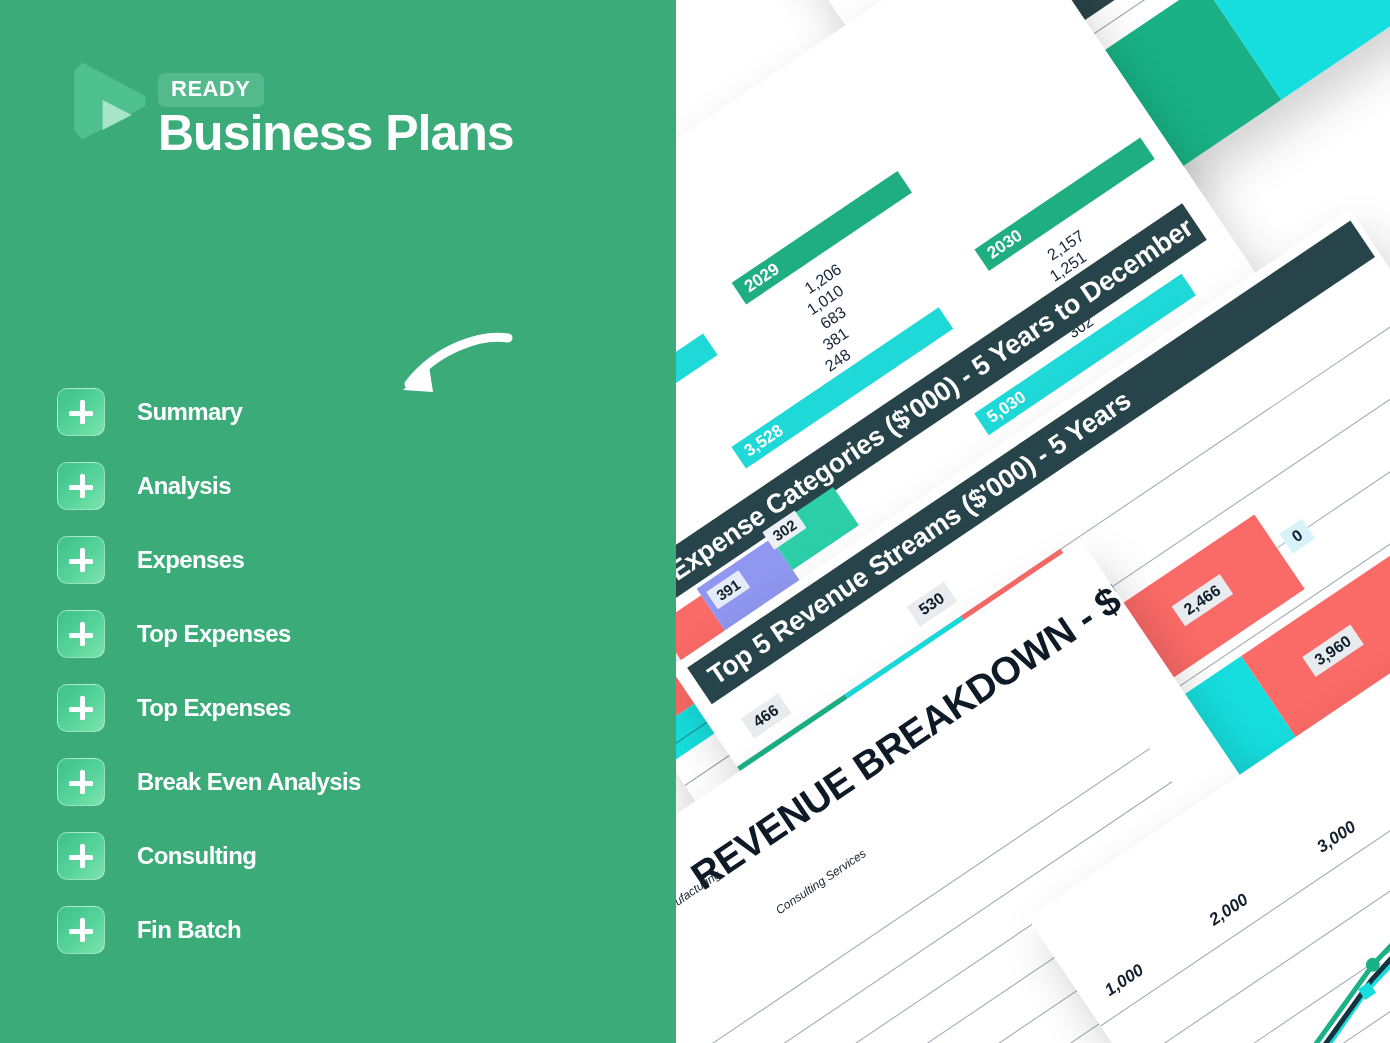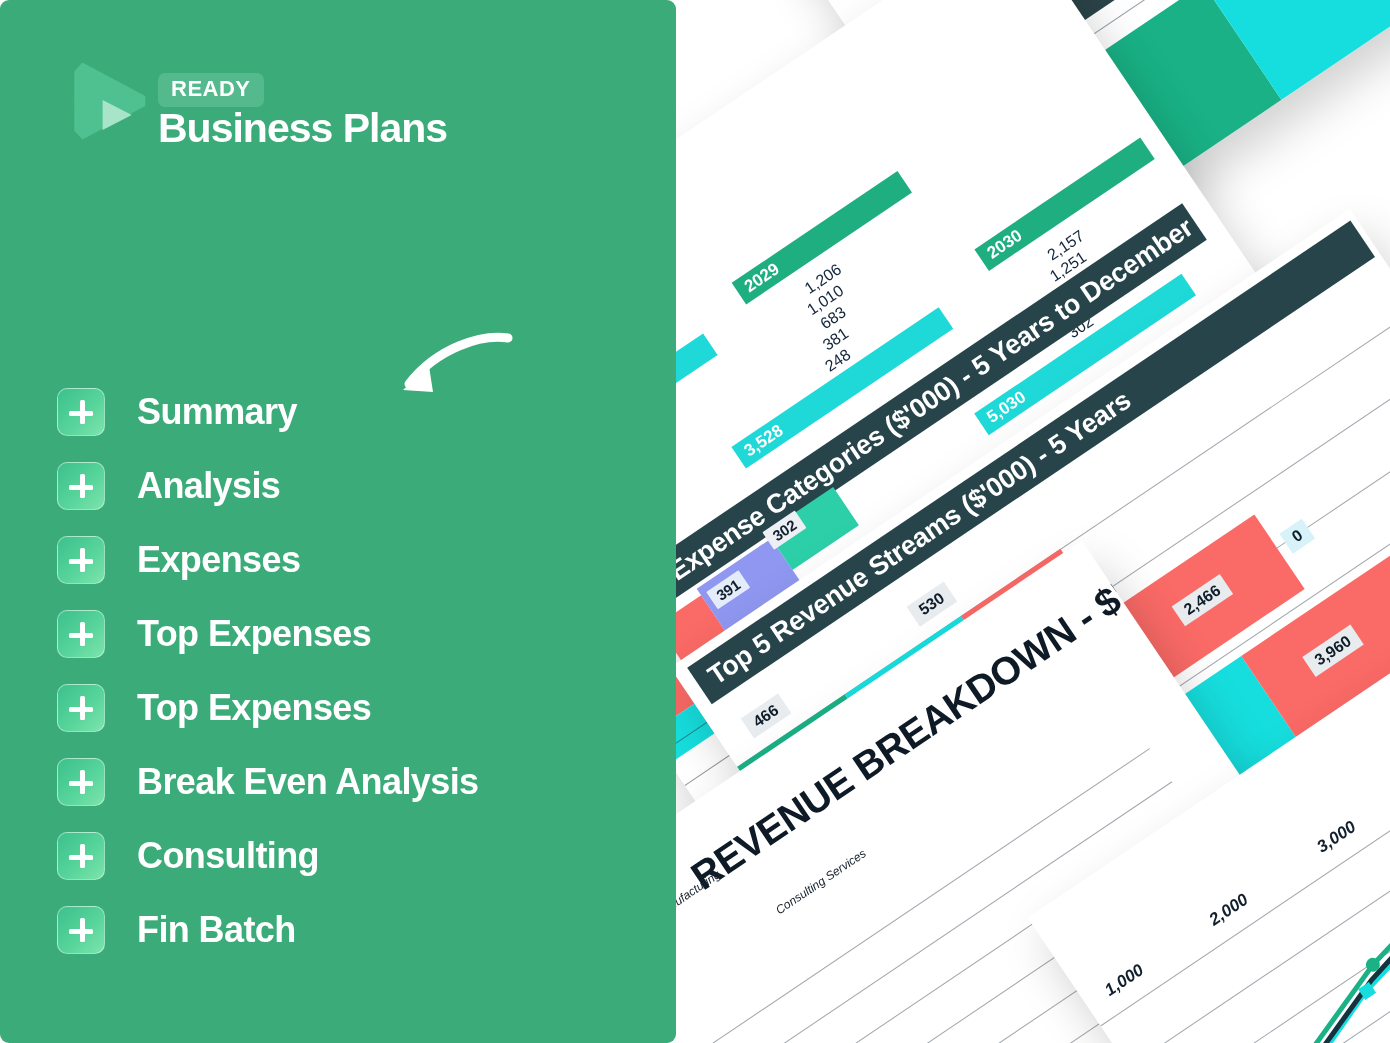--- a/index.html
+++ b/index.html
@@ -6,21 +6,21 @@
   html,body { width:1390px; height:1043px; overflow:hidden; }
   body {
     font-family:"Liberation Sans", sans-serif;
     background:#ffffff;
     position:relative;
   }
 
   
   #left-panel{
     position:absolute; left:0; top:0; width:676px; height:1043px;
-    background:#3aab79; z-index:30; overflow:hidden;border-radius:9px;
+    background:#3aab79; z-index:30; overflow:hidden;
   }
 
   
   #logo-row{ position:absolute; left:70px; top:57px; width:420px; height:92px; }
   #logo-mark{ position:absolute; left:0; top:0; width:78px; height:88px; }
   .play-tri-round{
     position:absolute; left:2px; top:3px; width:74px; height:82px;
     border-radius:14px;
     background:#4fc190;
     -webkit-mask-image: linear-gradient(#000,#000);
@@ -33,21 +33,21 @@
   }
   #ready-badge{
     position:absolute; left:88px; top:16px;
     background:#55b98e; color:#ffffff;
     font-size:22px; font-weight:bold; letter-spacing:0.5px;
     padding:5px 13px 7px 13px; border-radius:7px;
     line-height:1;
   }
   #brand-name{
     position:absolute; left:88px; top:48px;
-    color:#ffffff; font-size:41px; font-weight:bold;
+    color:#ffffff; font-size:50px; font-weight:bold;
     letter-spacing:-1px; line-height:1.15; white-space:nowrap;
   }
 
   
   #headline{
     position:absolute; left:58px; top:247px;
     color:#ffffff; font-size:68px; font-weight:bold;
     letter-spacing:-1.5px; line-height:1; white-space:nowrap;
   }
 
@@ -64,21 +64,21 @@
     background:linear-gradient(135deg,#3dc08d 0%, #56d49a 55%, #7de4ad 100%);
     border:1.5px solid rgba(255,255,255,0.45);
     position:relative;
   }
   .plus-box::before, .plus-box::after{
     content:""; position:absolute; background:#ffffff; border-radius:1.5px;
   }
   .plus-box::before{ left:11px; top:21.5px; width:24px; height:5px; }
   .plus-box::after { left:21.5px; top:11px; width:5px; height:24px; }
   .feature-label{
-    margin-left:32px; color:#ffffff; font-size:36px;
+    margin-left:32px; color:#ffffff; font-size:24px;
     font-weight:bold; letter-spacing:-0.6px; white-space:nowrap;
   }
 
   
   #right-stage{
     position:absolute; left:0; top:0; width:1390px; height:1043px;
     background:#ffffff; overflow:hidden; z-index:10;
   }
   .sheet{
     position:absolute; background:#ffffff;

